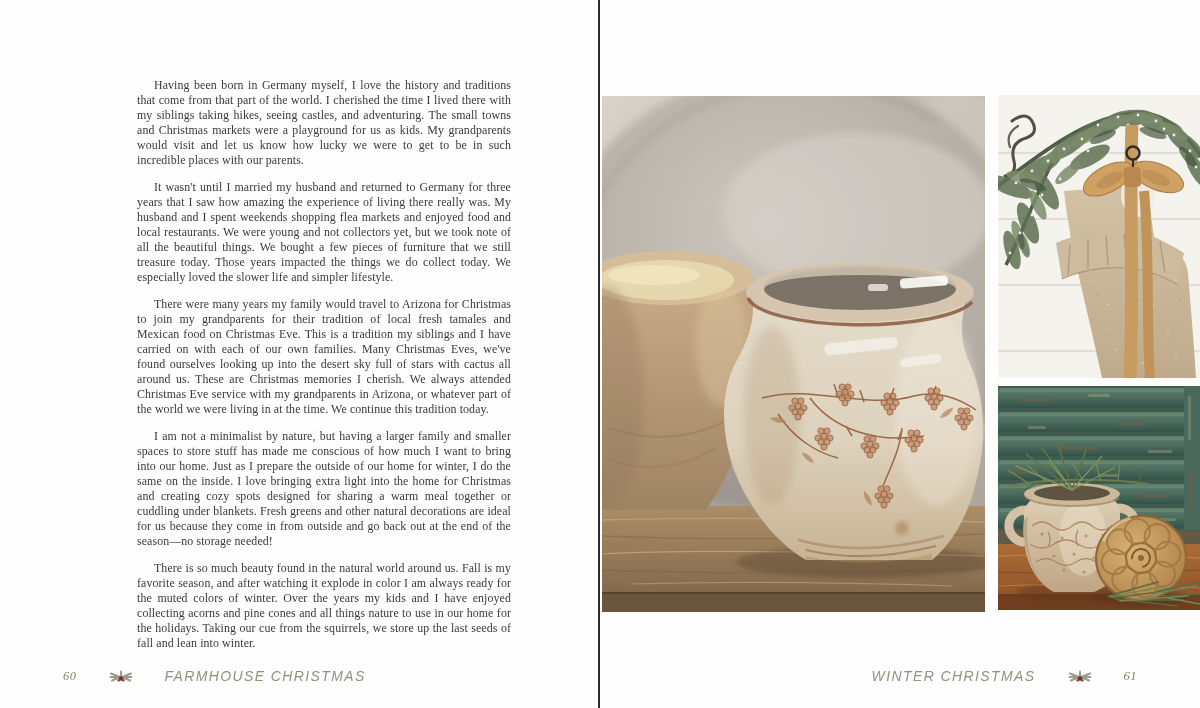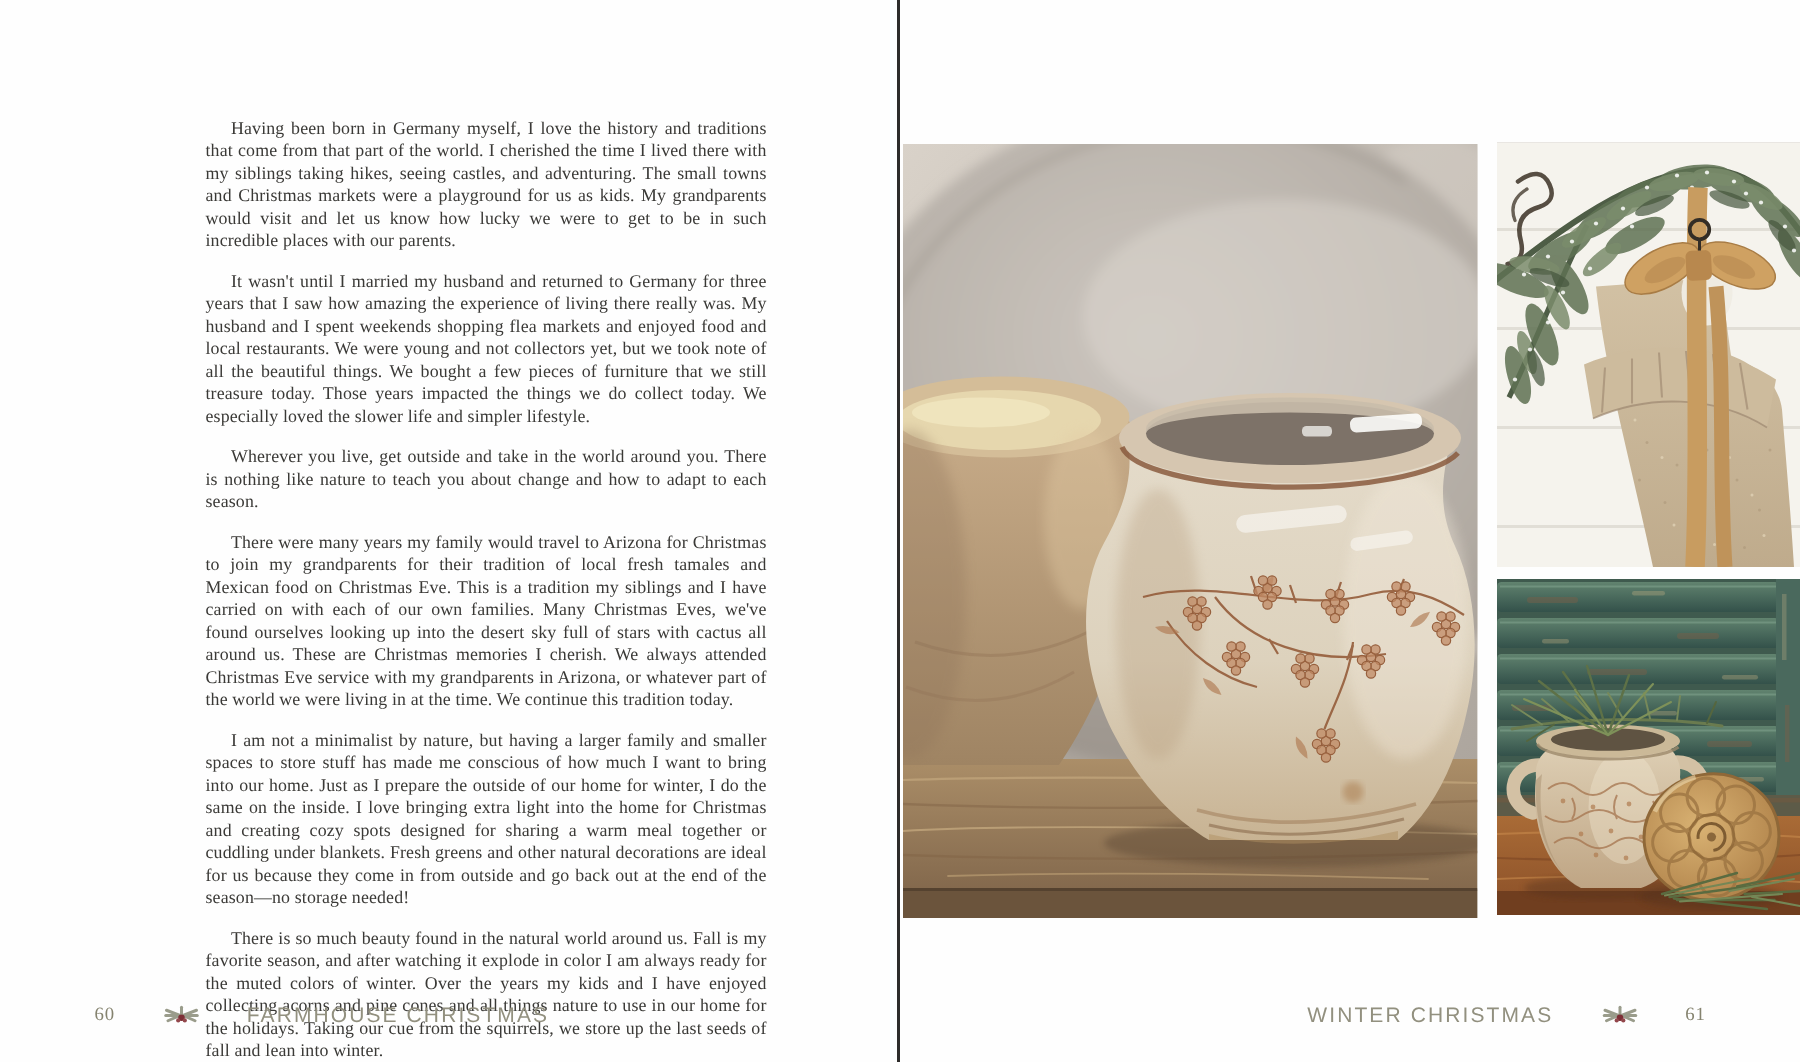--- a/index.html
+++ b/index.html
@@ -4,21 +4,21 @@
 <style>
   html,body{margin:0;padding:0;}
   body{width:1200px;height:708px;background:#ffffff;font-family:"Liberation Serif",serif;overflow:hidden;}
   .spread{position:relative;width:1200px;height:708px;background:#fefefe;}
   .spine{position:absolute;left:598px;top:0;width:2px;height:708px;background:#2e2c2a;}
   
   .text-block{position:absolute;left:125px;top:66px;width:398px;text-align:justify;
     font-size:11.9px;line-height:15px;color:#3a3936;letter-spacing:0.1px;}
   .text-block p{margin:12px;text-indent:17px;}
   
-  .footer{position:absolute;top:668px;display:flex;align-items:center;gap:31px;height:16px;}
+  .footer{position:absolute;top:668px;display:flex;align-items:center;gap:31px;height:16px;font-style:italic;}
   .footer-left{left:63px;}
   .footer-right{right:63px;}
   .page-num{font-family:"Liberation Serif",serif;font-size:12.5px;color:#85836f;letter-spacing:0.5px;}
   .footer-label{font-family:"Liberation Sans",sans-serif;font-size:14px;color:#92907f;letter-spacing:1.4px;}
   .ornament{width:26px;height:15px;display:block;}
   
   .photo{position:absolute;overflow:hidden;background:#cfc9c1;}
   .photo svg{display:block;width:100%;height:100%;}
   .photo-main{left:602px;top:96px;width:383px;height:516px;}
   .photo-top{left:998px;top:95px;width:202px;height:283px;}
@@ -26,21 +26,20 @@
 </style>
 </head>
 <body>
 
 <div class="spread">
 
   <div>
     <div class="text-block">
         <p>Having been born in Germany myself, I love the history and traditions that come from that part of the world. I cherished the time I lived there with my siblings taking hikes, seeing castles, and adventuring. The small towns and Christmas markets were a playground for us as kids. My grandparents would visit and let us know how lucky we were to get to be in such incredible places with our parents.</p>
         <p>It wasn't until I married my husband and returned to Germany for three years that I saw how amazing the experience of living there really was. My husband and I spent weekends shopping flea markets and enjoyed food and local restaurants. We were young and not collectors yet, but we took note of all the beautiful things. We bought a few pieces of furniture that we still treasure today. Those years impacted the things we do collect today. We especially loved the slower life and simpler lifestyle.</p>
-        <p>Wherever you live, get outside and take in the world around you. There is nothing like nature to teach you about change and how to adapt to each season.</p>
         <p>There were many years my family would travel to Arizona for Christmas to join my grandparents for their tradition of local fresh tamales and Mexican food on Christmas Eve. This is a tradition my siblings and I have carried on with each of our own families. Many Christmas Eves, we've found ourselves looking up into the desert sky full of stars with cactus all around us. These are Christmas memories I cherish. We always attended Christmas Eve service with my grandparents in Arizona, or whatever part of the world we were living in at the time. We continue this tradition today.</p>
         <p>I am not a minimalist by nature, but having a larger family and smaller spaces to store stuff has made me conscious of how much I want to bring into our home. Just as I prepare the outside of our home for winter, I do the same on the inside. I love bringing extra light into the home for Christmas and creating cozy spots designed for sharing a warm meal together or cuddling under blankets. Fresh greens and other natural decorations are ideal for us because they come in from outside and go back out at the end of the season—no storage needed!</p>
         <p>There is so much beauty found in the natural world around us. Fall is my favorite season, and after watching it explode in color I am always ready for the muted colors of winter. Over the years my kids and I have enjoyed collecting acorns and pine cones and all things nature to use in our home for the holidays. Taking our cue from the squirrels, we store up the last seeds of fall and lean into winter.</p>
       </div>
 
     <div class="footer footer-left">
       <span class="page-num">60</span>
       <svg class="ornament" viewBox="0 0 26 15">
         <g stroke="#9a9c8b" stroke-width="2" stroke-linecap="round" fill="none">
           <path d="M 12 8 L 3 4.5"></path>

